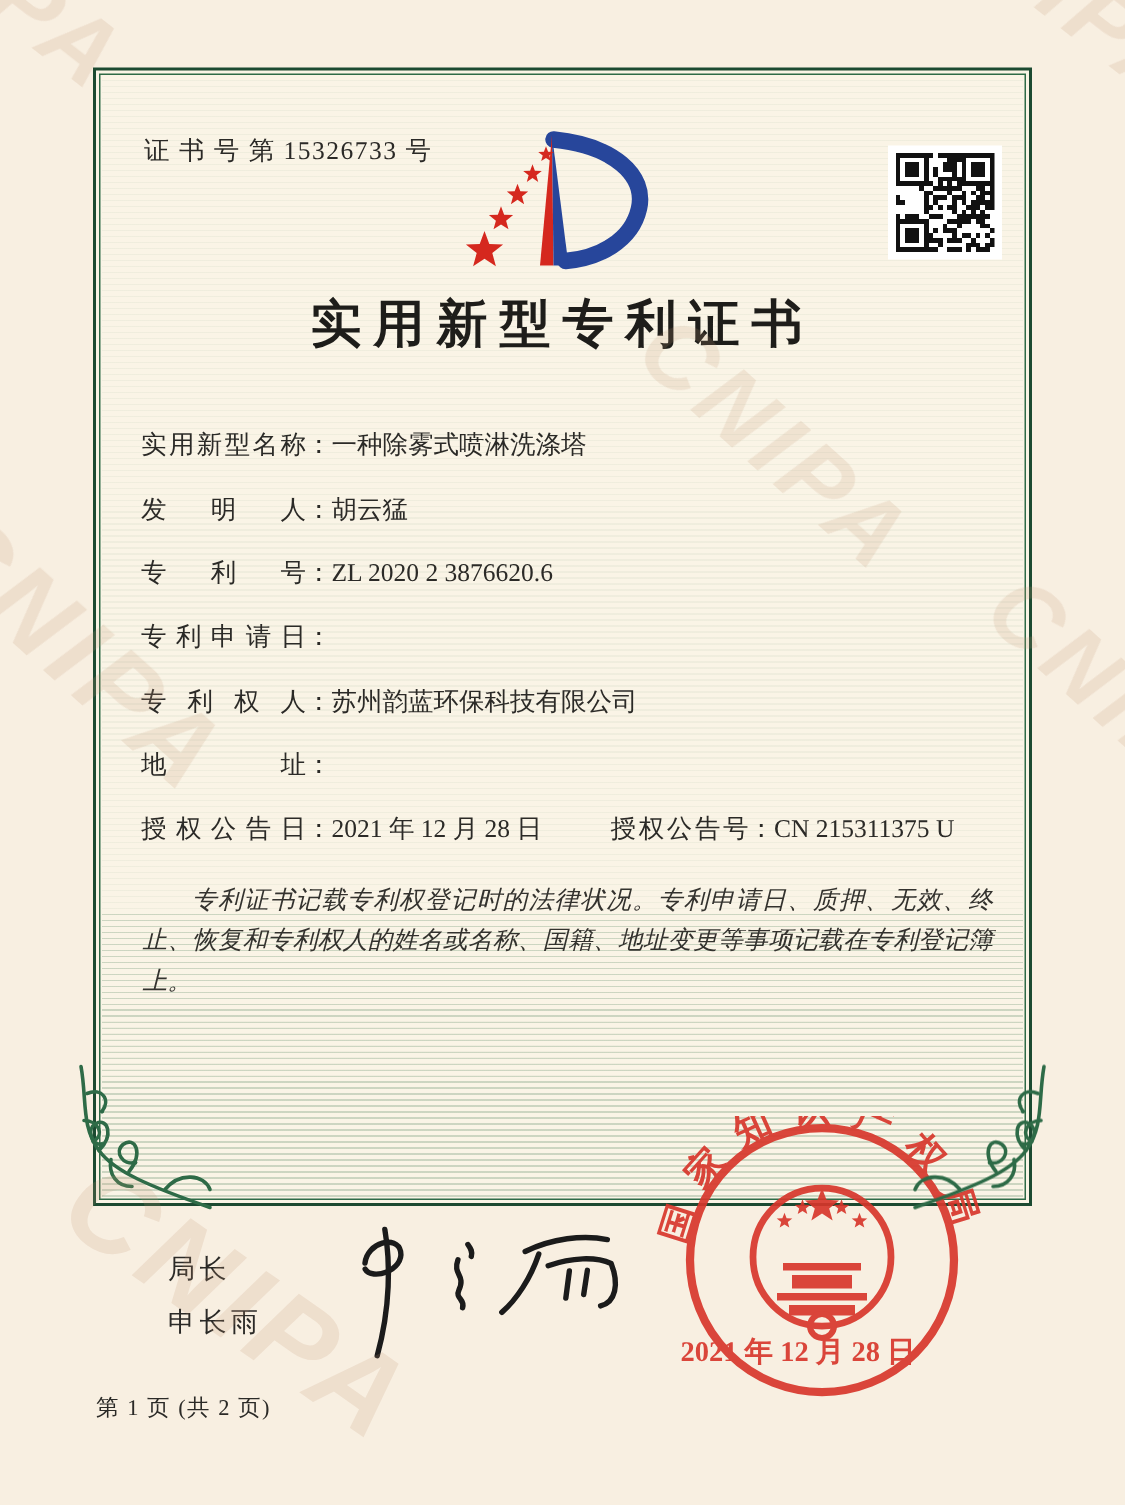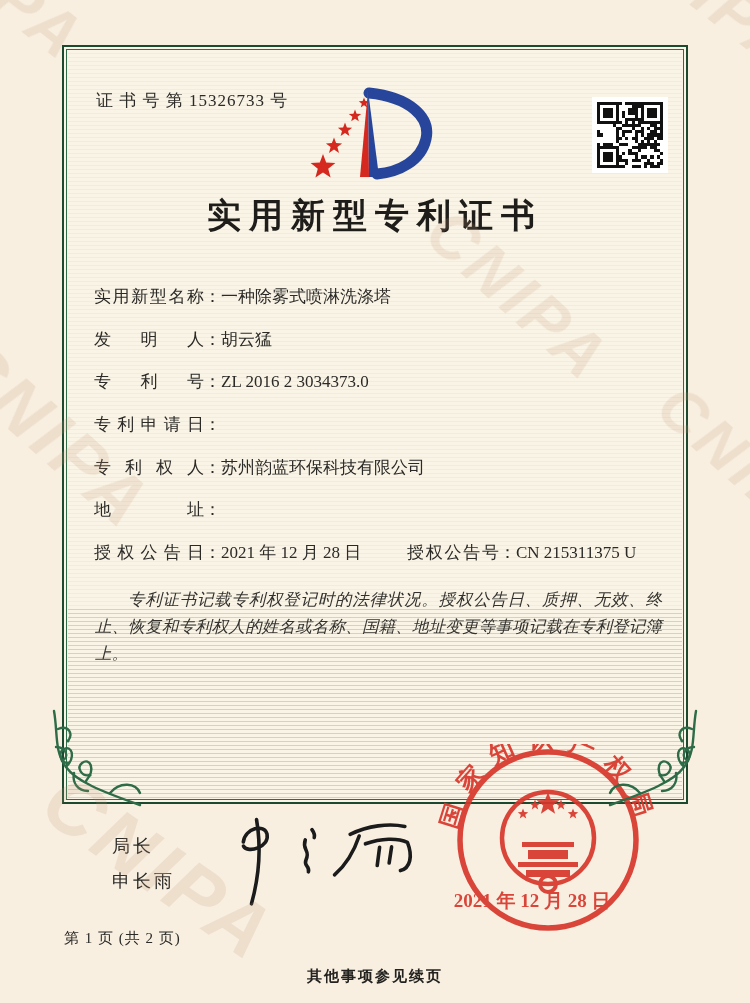--- a/index.html
+++ b/index.html
@@ -381,21 +381,21 @@
           <span class="val">一种除雾式喷淋洗涤塔</span>
         </div>
         <div class="frow">
           <span class="lbl">发明人</span>
             <span class="colon">：</span>
           <span class="val">胡云猛</span>
         </div>
         <div class="frow">
           <span class="lbl">专利号</span>
             <span class="colon">：</span>
-          <span class="val">ZL 2016 2 3034373.0</span>
+          <span class="val">ZL 2020 2 3876620.6</span>
         </div>
         <div class="frow">
           <span class="lbl">专利申请日</span>
             <span class="colon">：</span>
         </div>
         <div class="frow">
           <span class="lbl">专利权人</span>
             <span class="colon">：</span>
           <span class="val">苏州韵蓝环保科技有限公司</span>
         </div>
@@ -407,21 +407,21 @@
           <span class="lbl">授权公告日</span>
             <span class="colon">：</span>
           <span class="gval">2021 年 12 月 28 日</span>
           <span class="lbl2">授权公告号</span>
             <span class="colon">：</span>
           <span class="val">CN 215311375 U</span>
         </div>
       </div>
 
       <div class="paras">
-        <p>专利证书记载专利权登记时的法律状况。授权公告日、质押、无效、终止、恢复和专利权人的姓名或名称、国籍、地址变更等事项记载在专利登记簿上。</p>
+        <p>专利证书记载专利权登记时的法律状况。专利申请日、质押、无效、终止、恢复和专利权人的姓名或名称、国籍、地址变更等事项记载在专利登记簿上。</p>
       </div>
 
       <div class="sig-block">
         <div>局长</div>
         <div>申长雨</div>
       </div>
 
       <svg class="sig-svg" viewBox="0 0 235 110">
         <g stroke="#1b1b1b" stroke-width="3.6" fill="none" stroke-linecap="round" stroke-linejoin="round">
           <path d="M30,34 C32,20 52,16 54,27 C56,40 34,46 30,38"></path>
@@ -455,14 +455,13 @@
         <text font-size="25" letter-spacing="13" fill="#d7352a" font-weight="bold" font-family="Liberation Serif, DejaVu Serif, serif">
           <textPath href="#sealArc" startOffset="50%" text-anchor="middle">国家知识产权局</textPath>
         </text>
         <text x="98" y="163" text-anchor="middle" font-size="19" fill="#d7352a" font-weight="bold" font-family="Liberation Serif, DejaVu Serif, serif">2021 年 12 月 28 日</text>
       </svg>
 
       <div class="page-info">第 1 页 (共 2 页)</div>
     </div>
   </div>
 
-  <div class="continuation">其他事项参见续页</div>
 </div>
 
 </body></html>

